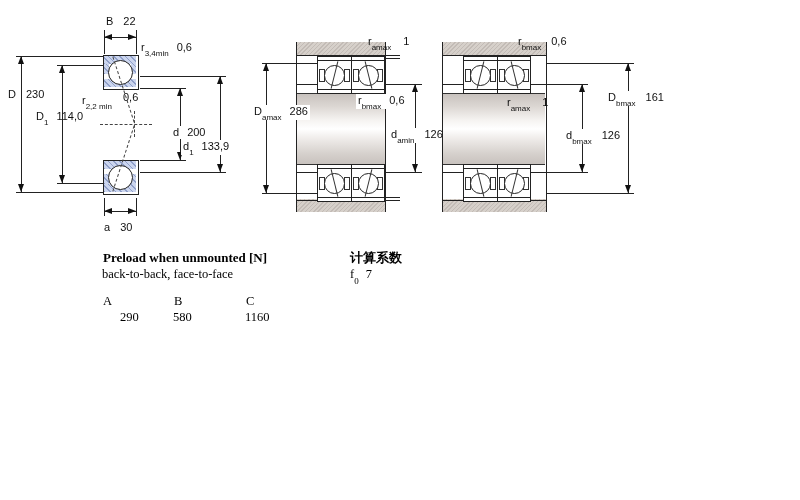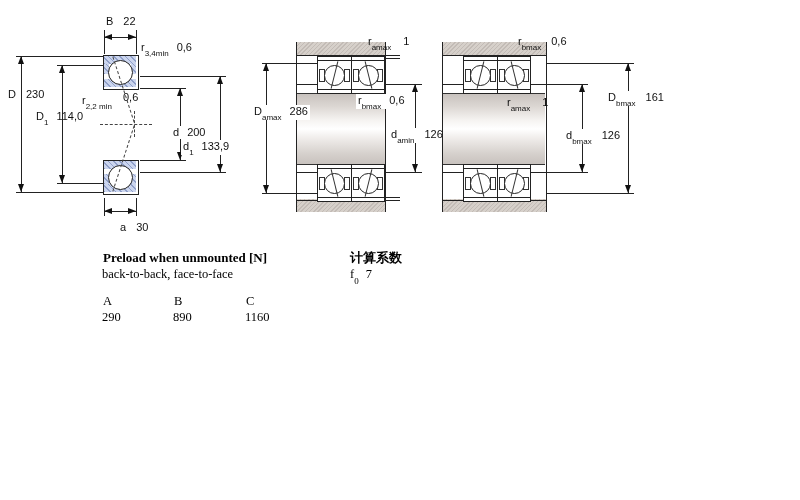--- a/index.html
+++ b/index.html
@@ -114,21 +114,21 @@
     <div class="v" style="left:220px;top:76px;height:96px"></div>
     <div class="au" style="left:217px;top:76px"></div>
     <div class="ad" style="left:217px;top:164px"></div>
     <span class="lbl g8 wbg" style="left:181px;top:140px"><span>d</span><sub>1</sub><span class="val">133,9</span></span>
 
     <div class="v" style="left:104px;top:198px;height:18px"></div>
     <div class="v" style="left:136px;top:198px;height:18px"></div>
     <div class="h" style="left:104px;top:211px;width:32px"></div>
     <div class="al" style="left:104px;top:208px"></div>
     <div class="ar" style="left:128px;top:208px"></div>
-    <span class="lbl g10" style="left:120px;top:221px"><span>a</span><span class="val">30</span></span>
+    <span class="lbl g10" style="left:104px;top:221px"><span>a</span><span class="val">30</span></span>
   </div>
 
   <div>
     <div class="hz" style="left:296px;top:42px;width:90px;height:13px"></div>
     <div class="hz" style="left:296px;top:199px;width:90px;height:13px"></div>
     <div class="v" style="left:296px;top:42px;height:170px"></div>
     <div class="v" style="left:385px;top:42px;height:170px"></div>
     <div class="h" style="left:296px;top:55px;width:104px"></div>
     <div class="h" style="left:296px;top:200px;width:104px"></div>
     <div class="shaft" style="left:297px;top:93px;width:88px;height:70px"></div>
@@ -259,22 +259,22 @@
     <div class="ad" style="left:579px;top:164px"></div>
     <span class="lbl g10 wbg" style="left:564px;top:129px"><span>d</span><sub>bmax</sub><span class="val">126</span></span>
   </div>
 
   <div>
     <span class="txt bold" style="left:103px;top:250px">Preload when unmounted [N]</span>
     <span class="txt" style="left:102px;top:267px">back-to-back, face-to-face</span>
     <span class="txt" style="left:103px;top:294px">A</span>
     <span class="txt" style="left:174px;top:294px">B</span>
     <span class="txt" style="left:246px;top:294px">C</span>
-    <span class="txt" style="left:102px;top:310px">290</span>
-    <span class="txt" style="left:173px;top:310px">890</span>
+    <span class="txt" style="left:120px;top:310px">290</span>
+    <span class="txt" style="left:173px;top:310px">580</span>
     <span class="txt" style="left:245px;top:310px">1160</span>
   </div>
   <div>
     <span class="txt bold" style="left:350px;top:250px">计算系数</span>
     <span class="txt" style="left:350px;top:267px"><span>f</span><sub>0</sub> <span style="margin-left:4px">7</span></span>
   </div>
 
 </div>
 
 </body></html>

